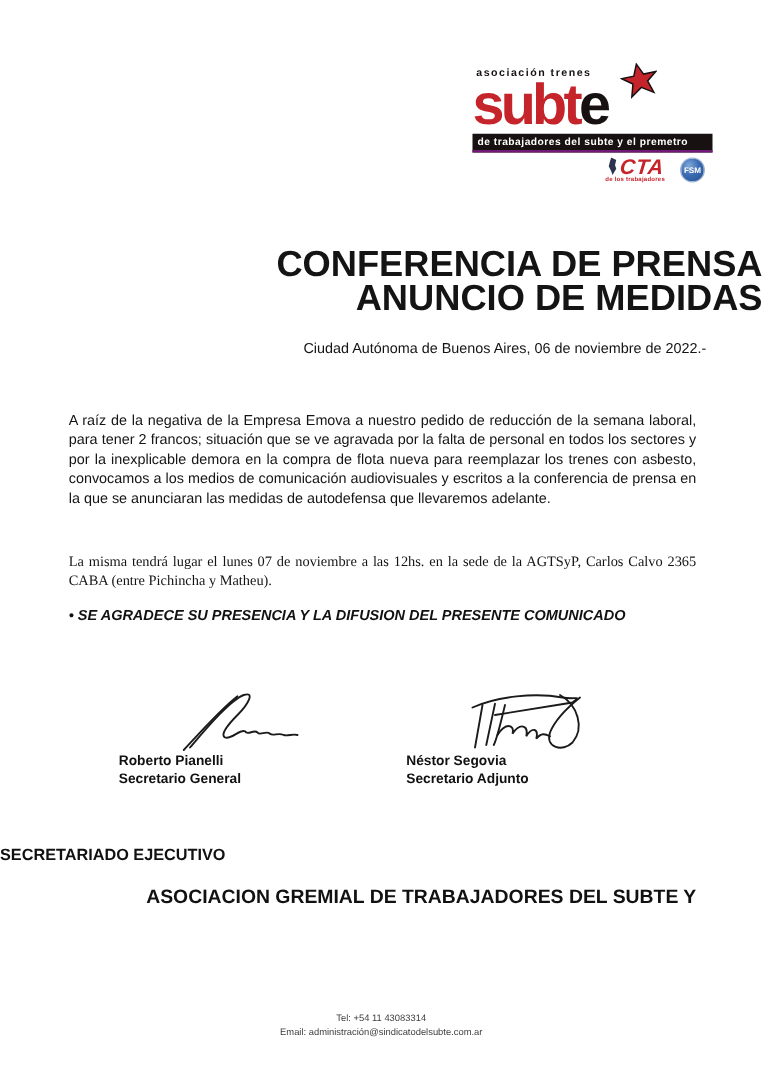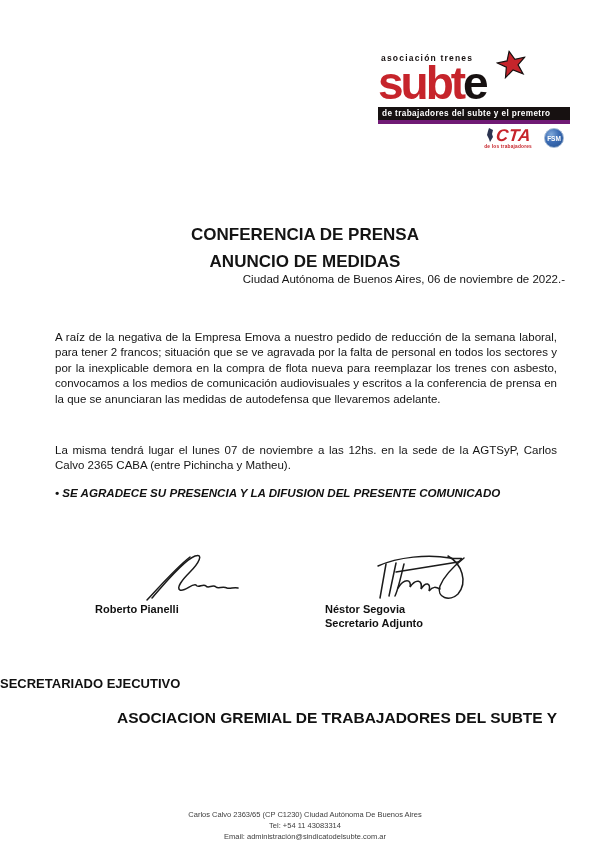--- a/index.html
+++ b/index.html
@@ -8,38 +8,38 @@
     font-family:"Liberation Sans",sans-serif;color:#1c1c1c;overflow:hidden;
   }
   
   .logo{position:absolute;top:53px;right:40px;width:192px;}
   .logo-top{font-size:8.5px;font-weight:bold;letter-spacing:1.2px;color:#171111;margin:0 0 0 3px;}
   .wordmark{position:relative;height:44px;line-height:40px;white-space:nowrap;}
   .wm-main{font-size:46px;font-weight:bold;letter-spacing:-3px;color:#c6242b;}
   .wm-last{font-size:46px;font-weight:bold;letter-spacing:-3px;color:#171111;}
   .wm-star{position:absolute;top:-13px;left:119px;width:30px;height:30px;transform:rotate(-12deg);}
   .strip{background:#171111;color:#ffffff;font-size:8.2px;font-weight:bold;
-         letter-spacing:.4px;padding:2px 17px 2px 4px;border-bottom:4px solid #701a75;white-space:nowrap;}
+         letter-spacing:.4px;padding:2px 17px 2px 4px;border-bottom:2px solid #701a75;white-space:nowrap;}
   .logo-row{display:flex;justify-content:flex-end;align-items:flex-start;gap:12px;margin-top:4px;padding-right:6px;}
   .cta{display:flex;flex-direction:column;align-items:center;}
   .cta-top{display:flex;align-items:center;gap:2px;}
   .cta-word{font-size:17px;font-weight:bold;font-style:italic;color:#c6242b;letter-spacing:.5px;transform:skewX(-6deg);line-height:15px;}
   .cta-sub{font-size:4.8px;font-weight:bold;color:#c6242b;margin-top:1px;letter-spacing:.2px;}
   .fsm{width:20px;height:20px;border-radius:50%;
        background:radial-gradient(circle at 35% 30%, #7fa8d9 0%, #3b6cb4 45%, #24508f 100%);
        display:flex;align-items:center;justify-content:center;
        color:#fff;font-size:6.5px;font-weight:bold;border:1px solid #9db4d2;box-sizing:border-box;}
   
-  .title{position:absolute;top:199px;left:0;width:100%;text-align:center;
-         font-size:17px;font-weight:bold;line-height:27px;color:#141414;margin-top:22px;}
+  .title{position:absolute;top:199px;left:0;width:100%;text-align:right;
+         font-size:29px;font-weight:bold;line-height:27px;color:#141414;}
   .dateline{position:absolute;top:273px;right:45px;font-size:11.5px;color:#141414;}
   .para{position:absolute;left:55px;right:53px;font-size:11.5px;line-height:15.6px;
         text-align:justify;color:#141414;}
   .p1{top:318px;}
-  .p2{top:431px;}
+  .p2{top:431px;font-family:Liberation Serif, serif;}
   .bullet{position:absolute;top:486px;left:55px;right:40px;font-size:11.6px;font-weight:bold;color:#111;font-style:italic;}
   
   .sigs{position:absolute;top:550px;left:95px;right:85px;display:flex;justify-content:space-between;}
   .sig-col{width:200px;}
   .sig-img{height:52px;display:flex;align-items:flex-end;justify-content:center;}
   .sig-name{font-size:11px;font-weight:bold;line-height:14px;color:#111;}
   .sig-role{font-size:11px;font-weight:bold;line-height:14px;color:#111;}
   
   .sec-ejec{position:absolute;top:676px;left:0;width:100%;text-align:left;
             font-size:13px;font-weight:bold;color:#111;}
@@ -95,20 +95,21 @@
   <div class="sig-col">
     <div class="sig-img">
       <svg width="110" height="52" viewBox="0 0 110 52">
         <g fill="none" stroke="#1b1b1b" stroke-width="1.5" stroke-linecap="round">
           <path d="M12,48 C 24,34 44,10 55,6 C 64,3 59,13 50,22 C 42,30 36,38 40,40 C 45,42 52,33 56,35 C 58,39 63,33 66,36 C 68,39 73,34 76,37 C 78,39 83,36 87,38 C 90,39 94,37 98,38"></path>
           <path d="M7,50 C 20,36 38,16 50,7"></path>
         </g>
       </svg>
     </div>
     <div class="sig-name">Roberto Pianelli</div>
+    <div class="sig-role">Secretario General</div>
   </div>
   <div class="sig-col">
     <div class="sig-img">
       <svg width="110" height="52" viewBox="0 0 110 52">
         <g fill="none" stroke="#1b1b1b" stroke-width="1.5" stroke-linecap="round">
           <path d="M8,16 C 28,7 58,4 80,8 C 90,10 96,6 88,12 L 26,22"></path>
           <path d="M16,14 L 10,48"></path>
           <path d="M26,13 L 19,46"></path>
           <path d="M34,14 C 31,26 28,40 25,46"></path>
           <path d="M28,38 C 34,28 42,29 40,37 C 46,28 53,30 51,39 C 56,31 61,33 59,41 C 63,36 66,37 70,39"></path>
@@ -120,16 +121,15 @@
     <div class="sig-role">Secretario Adjunto</div>
   </div>
 </div>
 
 <div class="sec-ejec">SECRETARIADO EJECUTIVO</div>
 <div class="org">
   <div>ASOCIACION GREMIAL DE TRABAJADORES DEL SUBTE Y</div>
 </div>
 
 <div class="footer">
-  <div>Carlos Calvo 2363/65 (CP C1230) Ciudad Autónoma De Buenos Aires</div>
   <div>Tel: +54 11 43083314</div>
   <div>Email: administración@sindicatodelsubte.com.ar</div>
 </div>
 
 </body></html>

